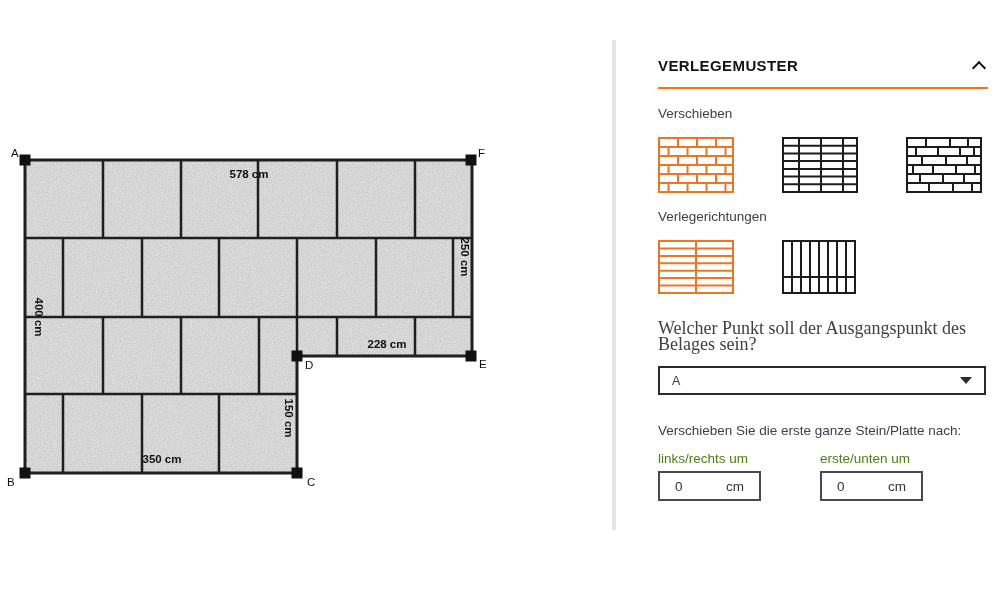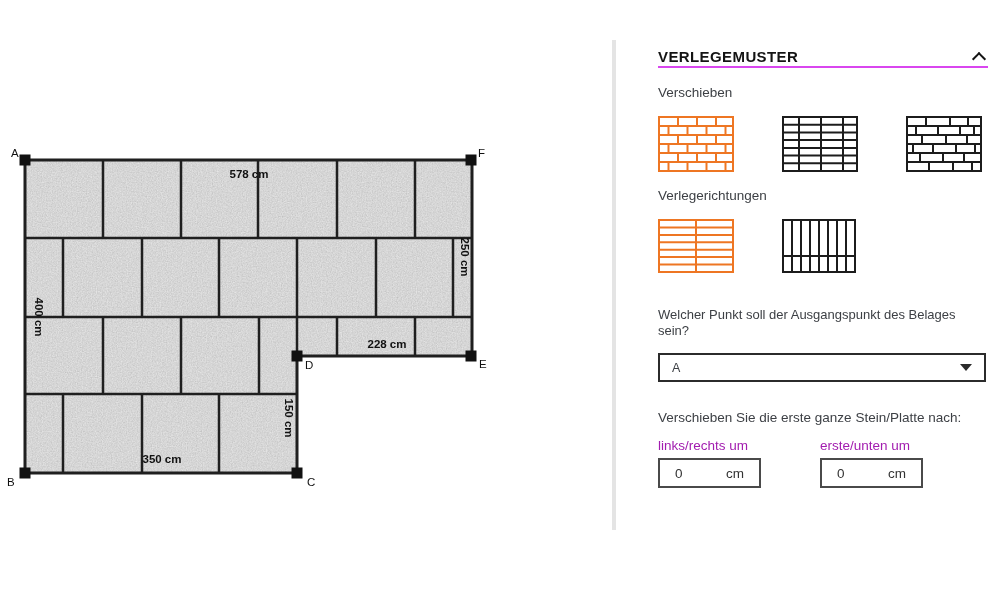--- a/index.html
+++ b/index.html
@@ -10,44 +10,44 @@
   .plan { position: absolute; left: 0; top: 0; width: 520px; height: 560px; }
   .plan text { font-family: "Liberation Sans", sans-serif; fill: #111; }
   .plan .dim { font-size: 11.5px; font-weight: bold; }
   .plan .corner { font-size: 11.5px; }
 
   
   .divider { position: absolute; left: 612px; top: 40px; width: 4px; height: 490px; background: #e4e4e4; }
 
   
   .panel { position: absolute; left: 658px; top: 48px; width: 330px; }
-  .panel-header { position: relative; border-bottom: 2px solid #d946ef; }
+  .panel-header { position: relative; padding-bottom: 12px; border-bottom: 2px solid #f97316; margin-top: 9px; }
   .panel-title { font-size: 15px; font-weight: bold; letter-spacing: 0.4px; color: #141414; }
   .chevron-up-box { position: absolute; right: 2px; top: 2px; width: 14px; height: 14px; cursor: pointer; }
   .chevron-up-box::after { content: ""; position: absolute; left: 2px; top: 4px; width: 8px; height: 8px;
       border-left: 2px solid #141414; border-top: 2px solid #141414; transform: rotate(45deg); }
 
   .section-label { margin-top: 17px; font-size: 13.5px; color: #3d4045; }
   .icon-row { display: flex; gap: 48px; margin-top: 16px; align-items: flex-start; }
   .pattern-tile { color: #1c1c1c; cursor: pointer; line-height: 0; }
   .pattern-tile.selected { color: #ee7623; }
   .pattern-tile svg { display: block; }
 
-  .question { margin-top: 34px; font-size: 13px; line-height: 16px; width: 322px; color: #3d4045; }
+  .question { margin-top: 26px; font-size: 18px; line-height: 16px; width: 322px; color: #3d4045; font-family: Liberation Serif, serif; }
 
   .select-box { margin-top: 14px; width: 328px; height: 29px; border: 2px solid #2b2b2b; background: #fff;
       display: flex; align-items: center; justify-content: space-between; padding: 0 12px;
       font-size: 12.5px; color: #3d4045; cursor: pointer; }
   .select-arrow { width: 0; height: 0; border-left: 6px solid transparent; border-right: 6px solid transparent;
       border-top: 7px solid #2b2b2b; }
 
   .shift-label { margin-top: 28px; font-size: 13.5px; line-height: 16px; width: 322px; color: #3d4045; }
   .shift-row { display: flex; margin-top: 12px; }
   .shift-col { width: 162px; }
-  .shift-field-label { font-size: 13.5px; color: #a21caf; white-space: nowrap; }
+  .shift-field-label { font-size: 13.5px; color: #4d7c0f; white-space: nowrap; }
   .shift-box { margin-top: 5px; width: 103px; height: 30px; border: 2px solid #4a4a4a; background: #fff;
       display: flex; align-items: center; justify-content: space-between; padding: 0 15px;
       font-size: 13.5px; color: #333; }
   .shift-input { width: 30px; border: none; outline: none; background: transparent;
       font: inherit; color: #333; padding: 0; }
   .shift-unit { color: #333; text-align: center; }
 </style>
 </head>
 <body>
 

